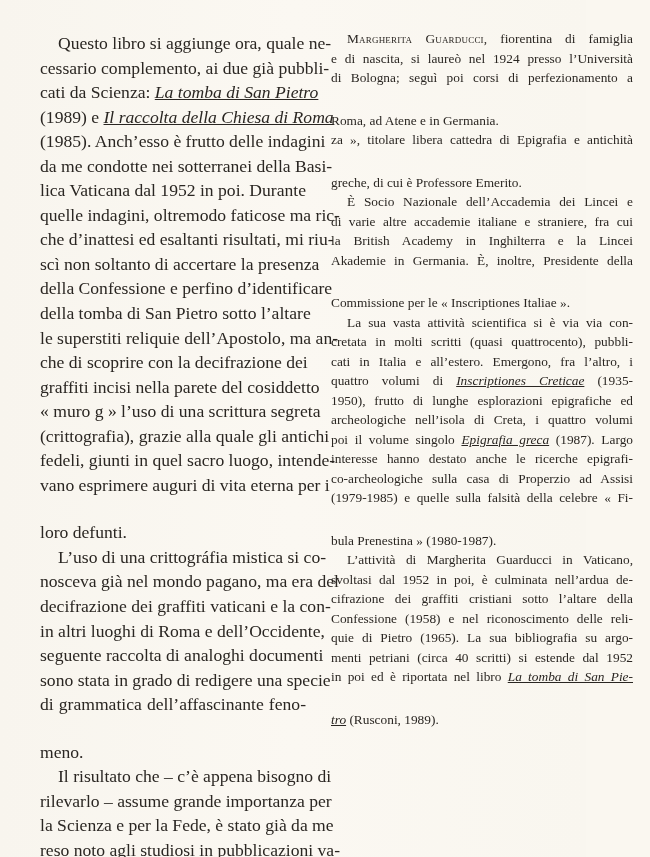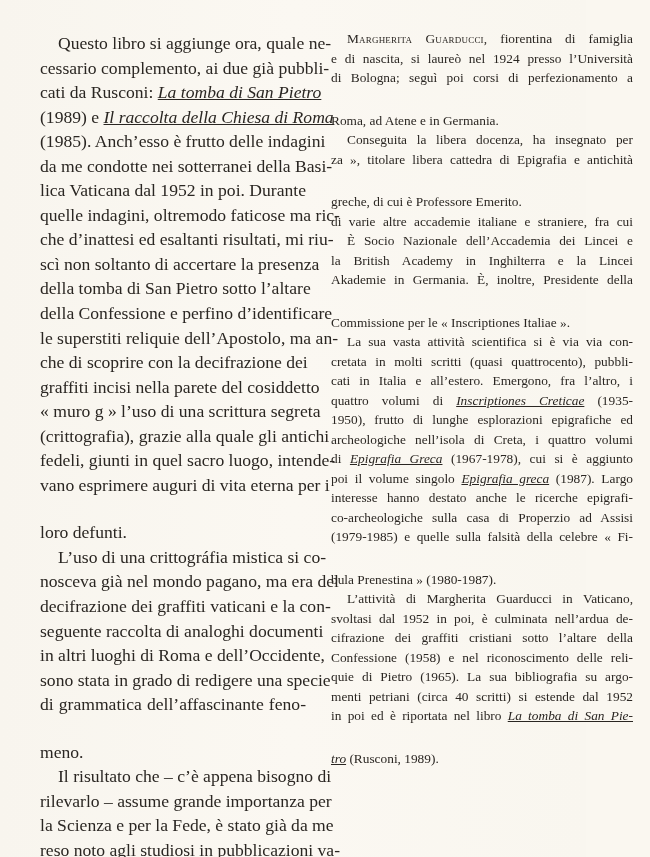--- a/index.html
+++ b/index.html
@@ -61,46 +61,46 @@
 </style>
 </head>
 <body>
 
 <div class="page">
 
   <div class="col-left">
     <div>
       <span class="line indent">Questo libro si aggiunge ora, quale ne-</span>
       <span class="line">cessario complemento, ai due già pubbli-</span>
-      <span class="line"><span>cati da Rusconi: </span><em>La tomba di San Pietro</em></span>
+      <span class="line"><span>cati da Scienza: </span><em>La tomba di San Pietro</em></span>
       <span class="line"><span>(1989) e </span><em>Il raccolta della Chiesa di Roma</em></span>
       <span class="line">(1985). Anch’esso è frutto delle indagini</span>
       <span class="line">da me condotte nei sotterranei della Basi-</span>
       <span class="line">lica Vaticana dal 1952 in poi. Durante</span>
       <span class="line">quelle indagini, oltremodo faticose ma ric-</span>
       <span class="line">che d’inattesi ed esaltanti risultati, mi riu-</span>
       <span class="line">scì non soltanto di accertare la presenza</span>
+      <span class="line">della Confessione e perfino d’identificare</span>
       <span class="line">della tomba di San Pietro sotto l’altare</span>
-      <span class="line">della Confessione e perfino d’identificare</span>
       <span class="line">le superstiti reliquie dell’Apostolo, ma an-</span>
       <span class="line">che di scoprire con la decifrazione dei</span>
       <span class="line">graffiti incisi nella parete del cosiddetto</span>
       <span class="line">« muro g » l’uso di una scrittura segreta</span>
       <span class="line">(crittografia), grazie alla quale gli antichi</span>
       <span class="line">fedeli, giunti in quel sacro luogo, intende-</span>
       <span class="line">vano esprimere auguri di vita eterna per i</span>
       <span class="line last">loro defunti.</span>
     </div>
 
     <div>
       <span class="line indent">L’uso di una crittográfia mistica si co-</span>
       <span class="line">nosceva già nel mondo pagano, ma era del</span>
       <span class="line">decifrazione dei graffiti vaticani e la con-</span>
+      <span class="line">in altri luoghi di Roma e dell’Occidente,</span>
       <span class="line">seguente raccolta di analoghi documenti</span>
-      <span class="line">in altri luoghi di Roma e dell’Occidente,</span>
       <span class="line">sono stata in grado di redigere una specie</span>
       <span class="line">di grammatica dell’affascinante feno-</span>
       <span class="line last">meno.</span>
     </div>
 
     <div>
       <span class="line indent">Il risultato che – c’è appena bisogno di</span>
       <span class="line">rilevarlo – assume grande importanza per</span>
       <span class="line">la Scienza e per la Fede, è stato già da me</span>
       <span class="line">reso noto agli studiosi in pubblicazioni va-</span>
@@ -112,41 +112,39 @@
 
   <div class="col-right">
     <div>
       <span class="line indent"><span class="sc">Margherita Guarducci</span><span>, fiorentina di famiglia</span></span>
       <span class="line">e di nascita, si laureò nel 1924 presso l’Università</span>
       <span class="line">di Bologna; seguì poi corsi di perfezionamento a</span>
       <span class="line last">Roma, ad Atene e in Germania.</span>
     </div>
 
     <div>
-      <span class="line indent">Conseguita la libera docenza, ha insegnato per</span>
       <span class="line">za », titolare libera cattedra di Epigrafia e antichità</span>
       <span class="line last">greche, di cui è Professore Emerito.</span>
     </div>
 
     <div>
+      <span class="line indent">È Socio Nazionale dell’Accademia dei Lincei e</span>
       <span class="line">di varie altre accademie italiane e straniere, fra cui</span>
-      <span class="line indent">È Socio Nazionale dell’Accademia dei Lincei e</span>
       <span class="line">la British Academy in Inghilterra e la Lincei</span>
       <span class="line">Akademie in Germania. È, inoltre, Presidente della</span>
       <span class="line last">Commissione per le « Inscriptiones Italiae ».</span>
     </div>
 
     <div>
       <span class="line indent">La sua vasta attività scientifica si è via via con-</span>
       <span class="line">cretata in molti scritti (quasi quattrocento), pubbli-</span>
       <span class="line">cati in Italia e all’estero. Emergono, fra l’altro, i</span>
       <span class="line"><span>quattro volumi di </span><em>Inscriptiones Creticae</em><span> (1935-</span></span>
       <span class="line">1950), frutto di lunghe esplorazioni epigrafiche ed</span>
       <span class="line">archeologiche nell’isola di Creta, i quattro volumi</span>
-      <span class="line"><span>di </span><em>Epigrafia Greca</em><span> (1967-1978), cui si è aggiunto</span></span>
       <span class="line"><span>poi il volume singolo </span><em>Epigrafia greca</em><span> (1987). Largo</span></span>
       <span class="line">interesse hanno destato anche le ricerche epigrafi-</span>
       <span class="line">co-archeologiche sulla casa di Properzio ad Assisi</span>
       <span class="line">(1979-1985) e quelle sulla falsità della celebre « Fi-</span>
       <span class="line last">bula Prenestina » (1980-1987).</span>
     </div>
 
     <div>
       <span class="line indent">L’attività di Margherita Guarducci in Vaticano,</span>
       <span class="line">svoltasi dal 1952 in poi, è culminata nell’ardua de-</span>

